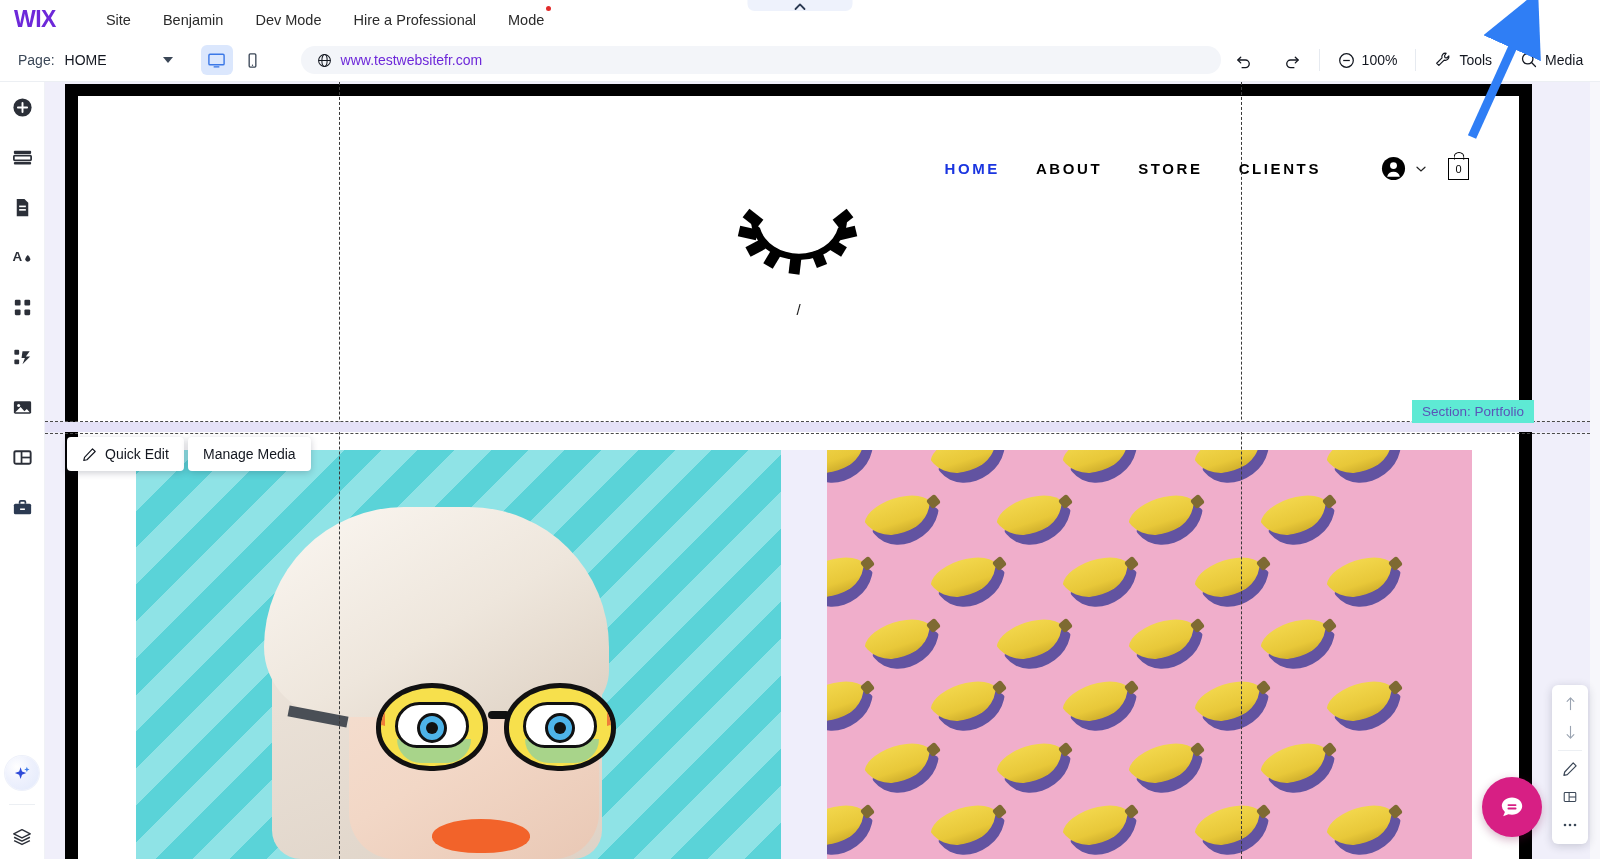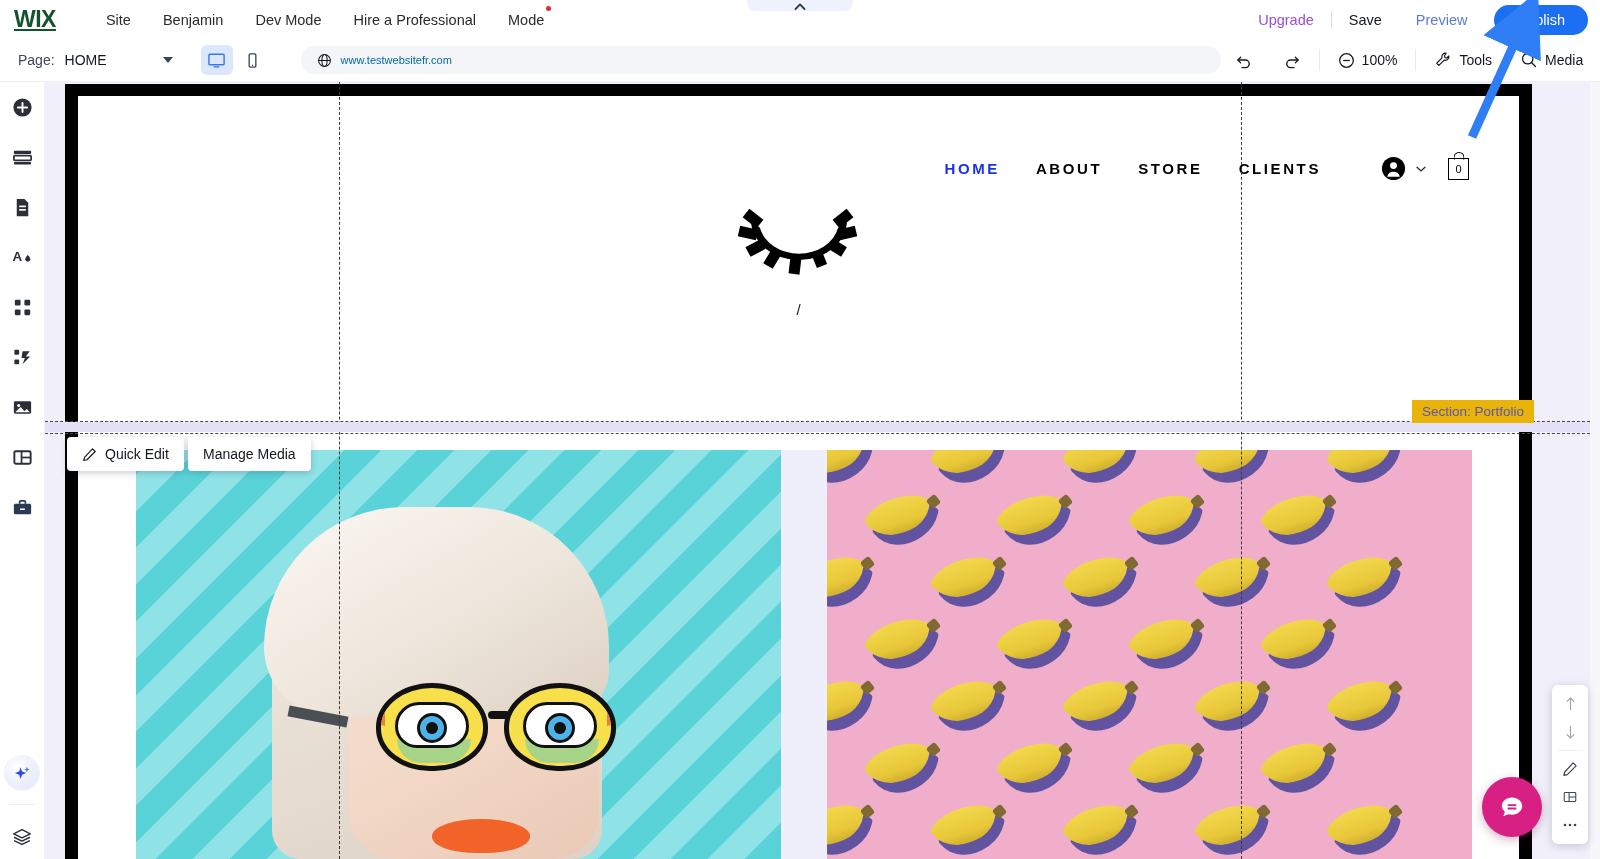--- a/index.html
+++ b/index.html
@@ -12,23 +12,22 @@
   #app { position: relative; width: 1600px; height: 859px; }
 
   
   .topbar {
     position: absolute; top: 0; left: 0; width: 1600px; height: 39px;
     background: #fff; display: flex; align-items: center;
     z-index: 60;
   }
   .wix-logo {
     font-size: 23px; font-weight: bold; letter-spacing: -0.5px;
-    color: #14532d; margin-left: 14px; margin-right: 34px;
+    color: #6d28d9; margin-left: 14px; margin-right: 34px;
     font-family: "Liberation Sans", sans-serif;
-    text-decoration: underline;
   }
   .menu-item {
     font-size: 14.5px; color: #2b2b2b; padding: 0 16px; cursor: default;
     position: relative; white-space: nowrap;
   }
   .menu-item .dot {
     position: absolute; top: -6px; right: 9px;
     width: 5px; height: 5px; border-radius: 50%; background: #e12b2b;
   }
   .topbar-right {
@@ -65,21 +64,21 @@
   .dev-btn {
     width: 32px; height: 30px; border-radius: 6px;
     display: flex; align-items: center; justify-content: center; cursor: pointer;
   }
   .dev-btn.active { background: #dbe7fd; }
   .urlbar {
     flex: 0 0 auto; width: 920px; height: 28px; background: #f3f5f9;
     border-radius: 14px; display: flex; align-items: center;
     gap: 9px; padding: 0 16px; margin-left: 4px;
   }
-  .url-text { font-size: 11px; color: #0369a1; }
+  .url-text { font-size: 14px; color: #6d28d9; }
   .toolbar2-right {
     margin-left: auto; display: flex; align-items: center; padding-right: 6px;
   }
   .t2-item {
     display: flex; align-items: center; gap: 7px; padding: 0 14px;
     font-size: 14px; color: #131720; cursor: pointer; white-space: nowrap;
   }
   .t2-sep { width: 1px; height: 22px; background: #e6eaf0; margin: 0 4px; }
 
   
@@ -256,21 +255,21 @@
   }
   .section-boundary {
     position: absolute; left: 0; width: 1555px; height: 0;
     border-top: 1px dashed #4a4a4a; z-index: 22;
   }
   .section-band {
     position: absolute; left: 0; width: 1555px; height: 10px;
     background: #e5e2f7; z-index: 21;
   }
   .section-tag {
-    position: absolute; background: #eab308; color: #5a54b8;
+    position: absolute; background: #5eead4; color: #5a54b8;
     font-size: 13.5px; padding: 4px 10px; z-index: 30; white-space: nowrap;
   }
   .edit-btn {
     position: absolute; background: #fff; border-radius: 4px;
     box-shadow: 0 2px 7px rgba(30,35,60,0.22);
     font-size: 14px; color: #131720; padding: 9px 15px;
     display: flex; align-items: center; gap: 8px; cursor: pointer;
     z-index: 32; white-space: nowrap;
   }
 
@@ -319,27 +318,20 @@
     <div class="wix-logo">WIX</div>
     <div class="menu-item">Site</div>
     <div class="menu-item">Benjamin</div>
     <div class="menu-item">Dev Mode</div>
     <div class="menu-item">Hire a Professional</div>
     <div class="menu-item">
       <span>Mode</span>
       <span class="dot"></span>
     </div>
 
-    <div class="topbar-right">
-      <div class="tb-link tb-upgrade">Upgrade</div>
-      <div class="tb-divider"></div>
-      <div class="tb-link tb-save">Save</div>
-      <div class="tb-link tb-preview">Preview</div>
-      <button class="publish-btn">Publish</button>
-    </div>
   </div>
 
   <div class="toolbar2">
     <div class="page-sel">
       <span class="page-label">Page:</span>
       <span class="page-value">HOME</span>
       <span class="chev"></span>
     </div>
     <div class="tb2-divider"></div>
 

